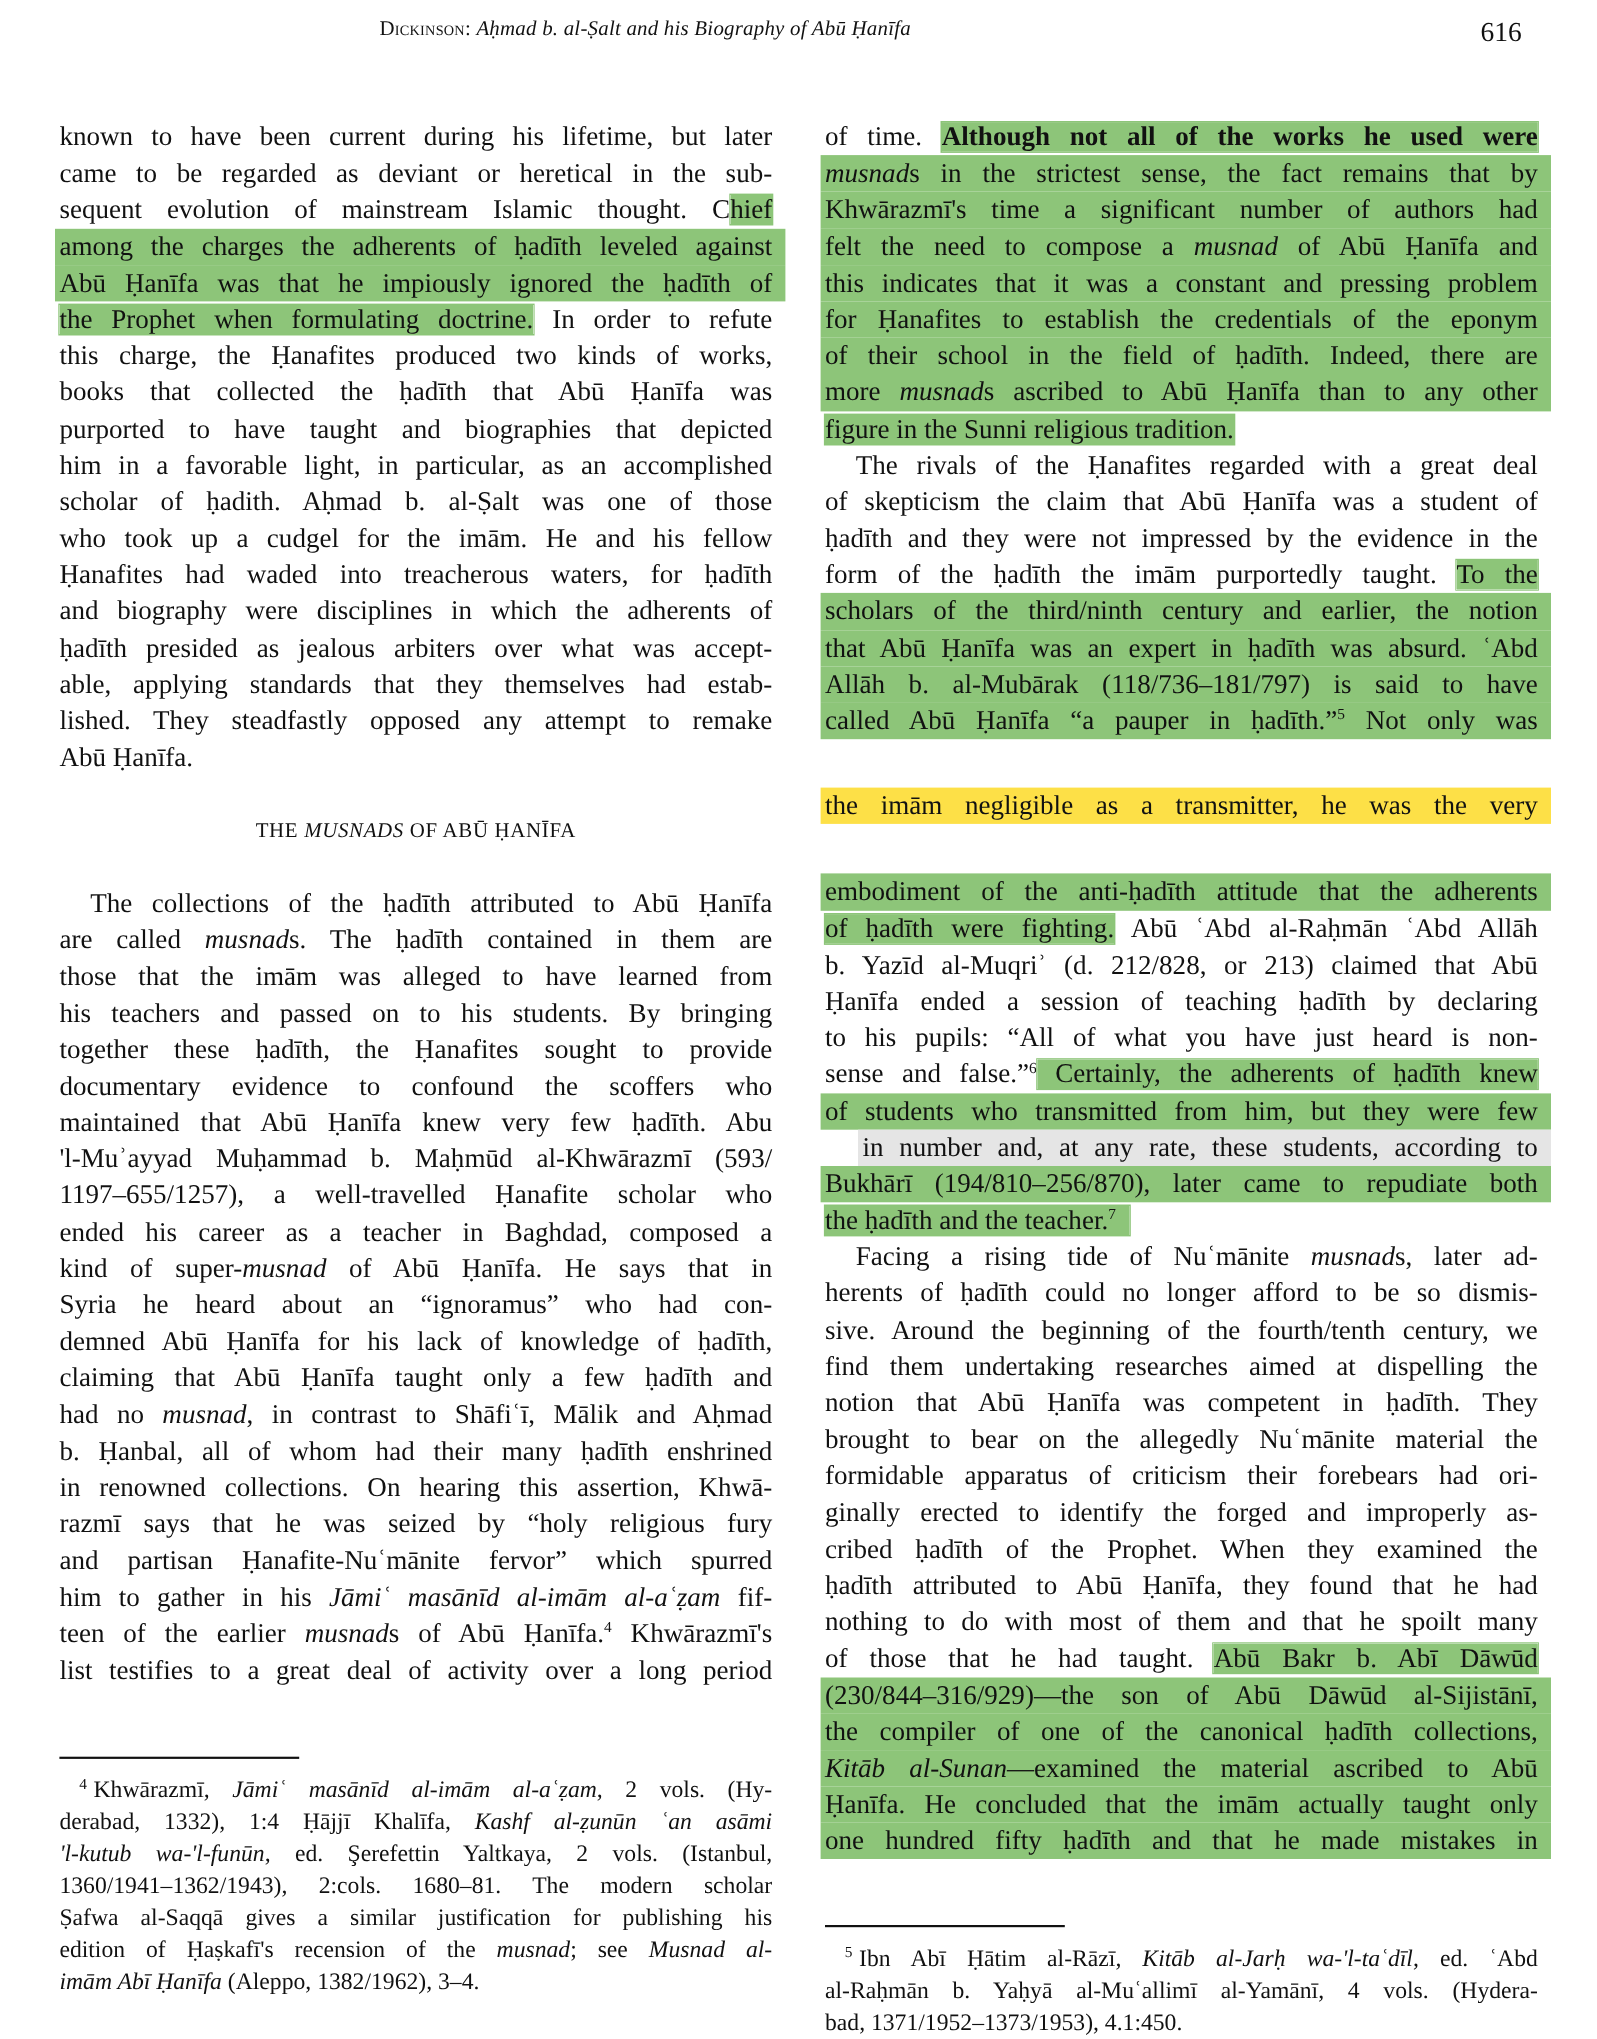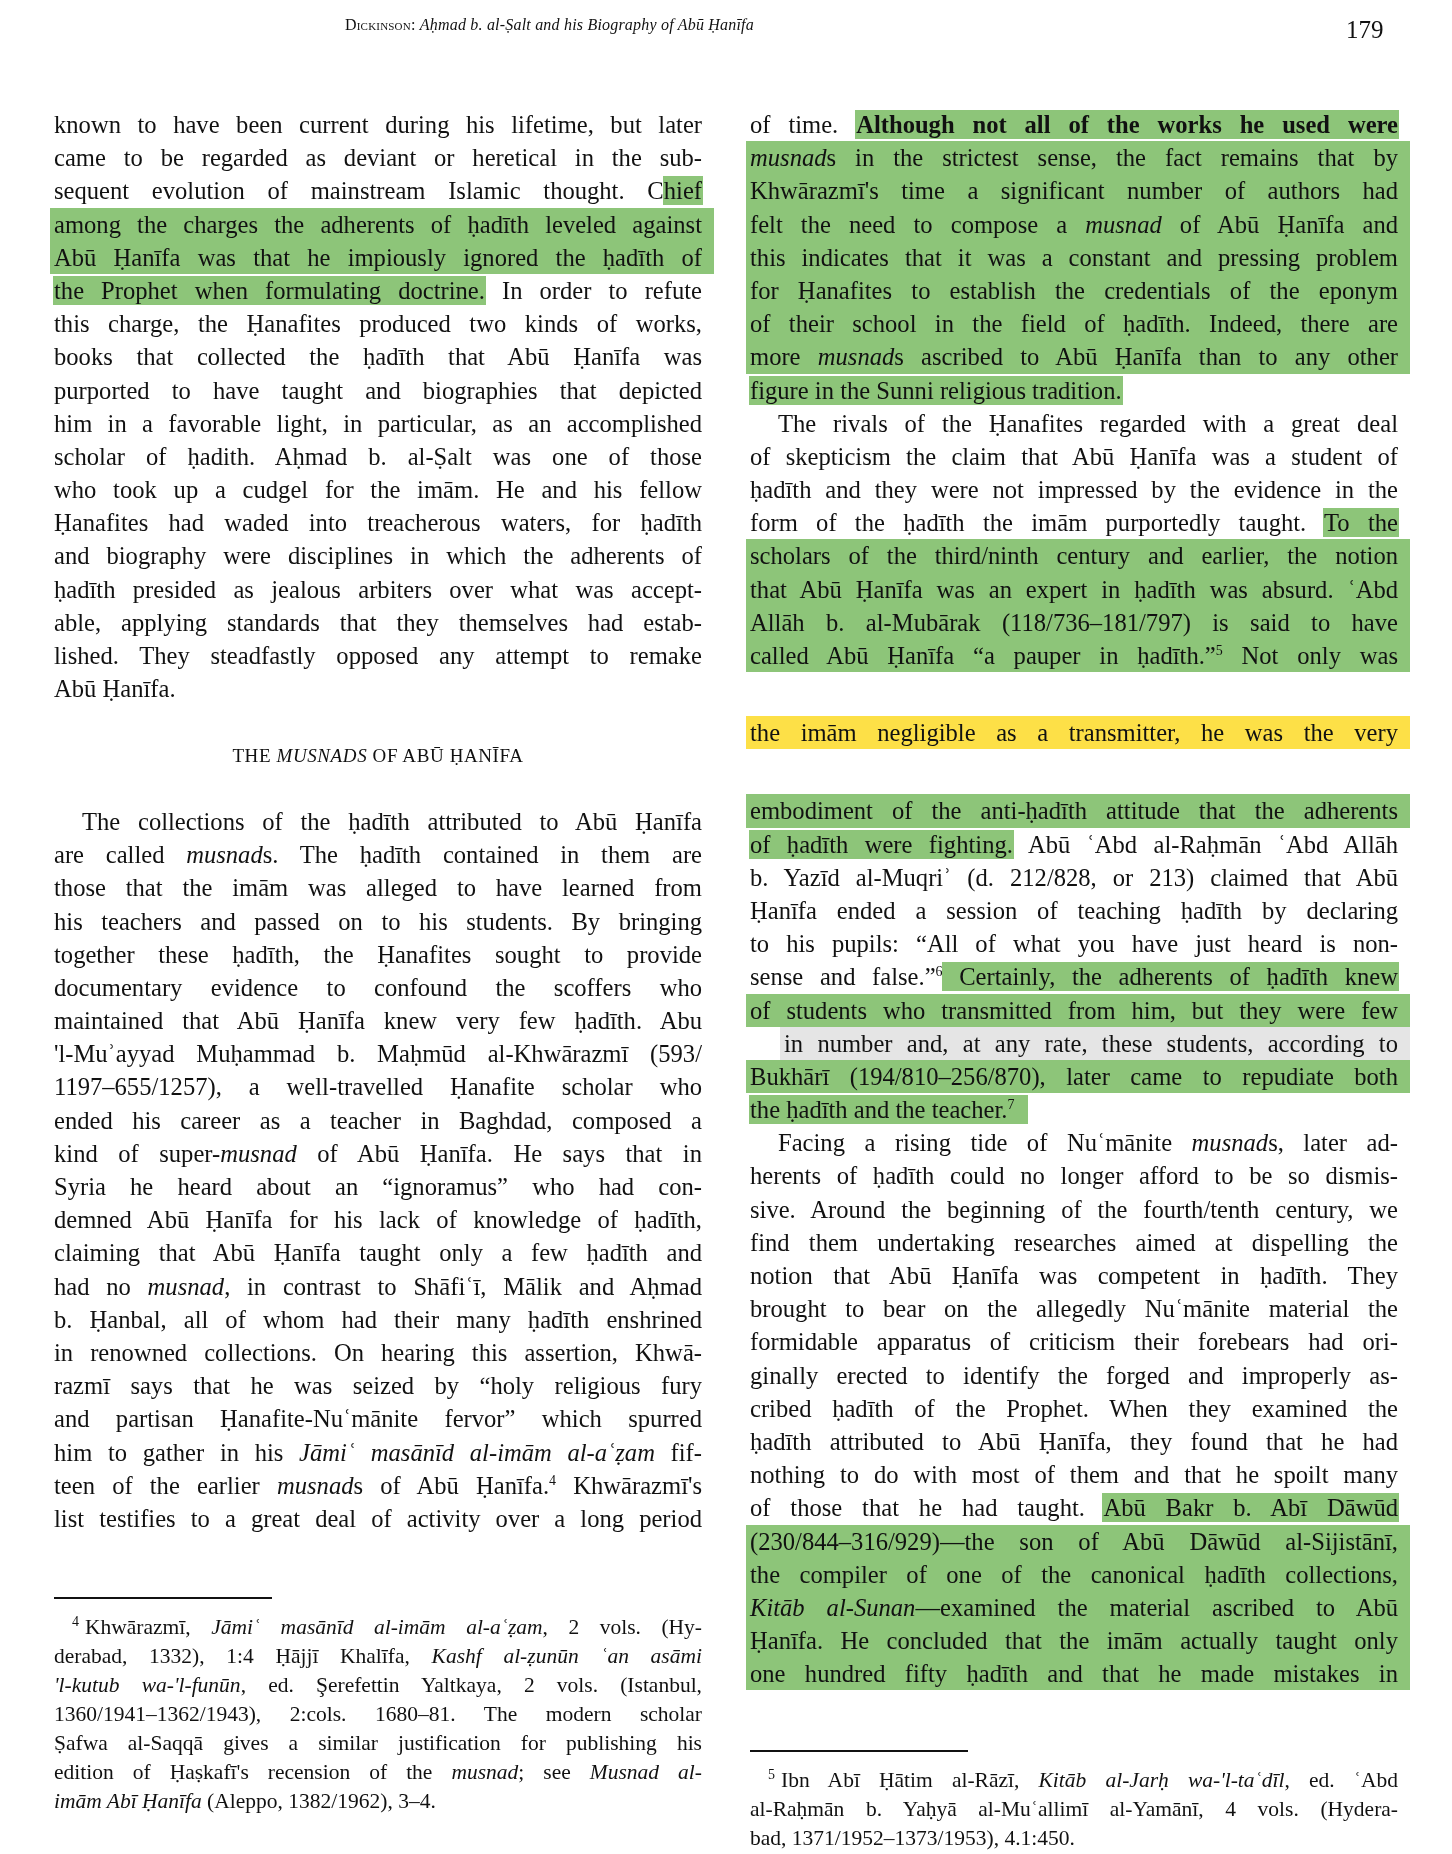--- a/index.html
+++ b/index.html
@@ -6,21 +6,21 @@
   body {
     width: 1452px; height: 1854px; position: relative; overflow: hidden;
     font-family: "Liberation Serif", "DejaVu Serif", serif;
     color: #111;
   }
   .header {
     position: absolute; top: 14px; left: 0; width: 1452px; height: 40px;
   }
   .running-head {
     position: absolute; left: 345px; top: 2px;
-    font-size: 16px; letter-spacing: 0.2px; white-space: nowrap;
+    font-size: 19px; letter-spacing: 0.2px; white-space: nowrap;
   }
   .running-head .sc { font-variant: small-caps; }
   .running-head .it { font-style: italic; }
   .page-number {
     position: absolute; left: 1346px; top: 2px; font-size: 25px;
   }
   .col { position: absolute; top: 108px; width: 648px; }
   .col-left { left: 54px; }
   .col-right { left: 750px; }
   .line {
@@ -48,21 +48,21 @@
   .fn-num { font-size: 14px; vertical-align: 8px; line-height: 0; margin-right: 6px; }
 </style>
 </head>
 <body>
 
 <div class="header">
   <div class="running-head">
     <span class="sc">Dickinson:</span>
     <span class="it">Aḥmad b. al-Ṣalt and his Biography of Abū Ḥanīfa</span>
   </div>
-  <div class="page-number">179</div>
+  <div class="page-number">616</div>
 </div>
 
 <div class="col col-left">
   <div class="line">known to have been current during his lifetime, but later</div>
   <div class="line">came to be regarded as deviant or heretical in the sub-</div>
   <div class="line"><span>sequent evolution of mainstream Islamic thought. C</span><span class="hl" style="background: rgb(141, 197, 121); box-shadow: rgb(141, 197, 121) 0px 0px 0px 1px;">hief</span></div>
   <div class="line hl-full" style="background: rgb(141, 197, 121);">among the charges the adherents of ḥadīth leveled against</div>
   <div class="line hl-full" style="background: rgb(141, 197, 121);">Abū Ḥanīfa was that he impiously ignored the ḥadīth of</div>
   <div class="line"><span class="hl" style="background: rgb(141, 197, 121); box-shadow: rgb(141, 197, 121) 0px 0px 0px 1px;">the Prophet when formulating doctrine.</span><span> In order to refute</span></div>
   <div class="line">this charge, the Ḥanafites produced two kinds of works,</div>

